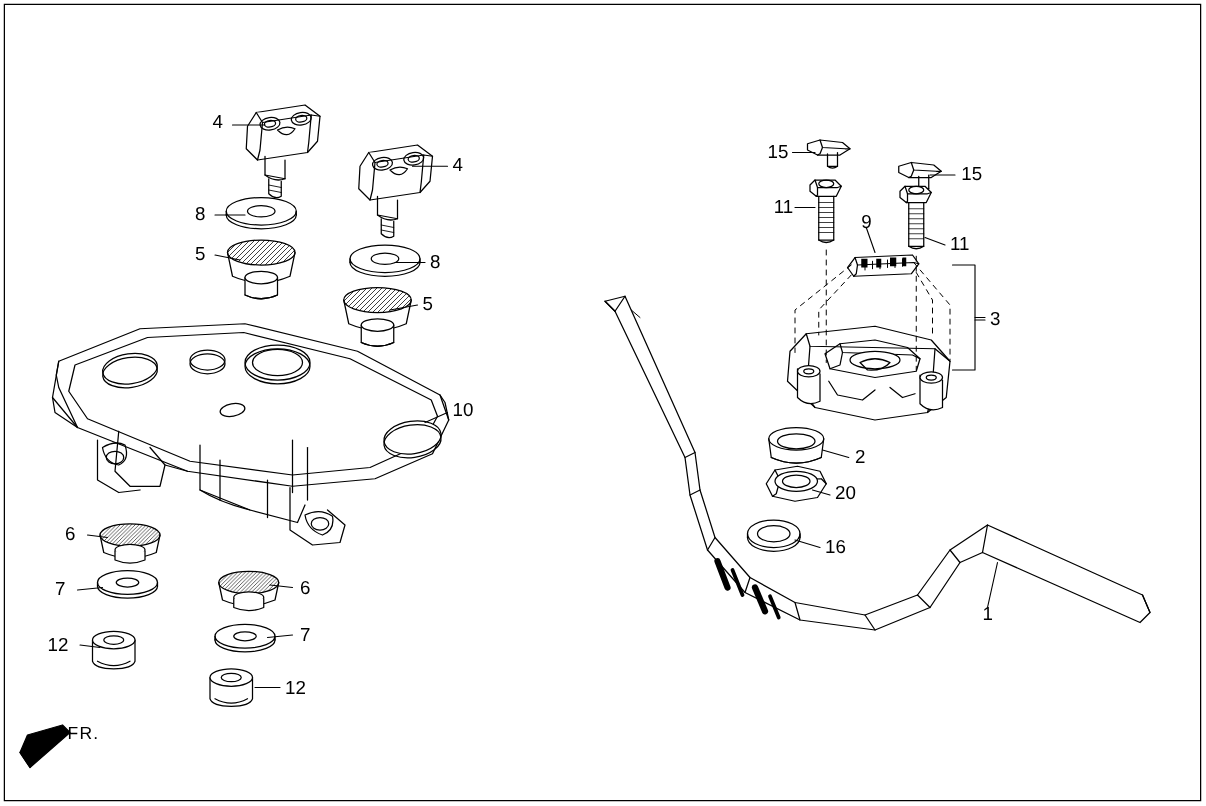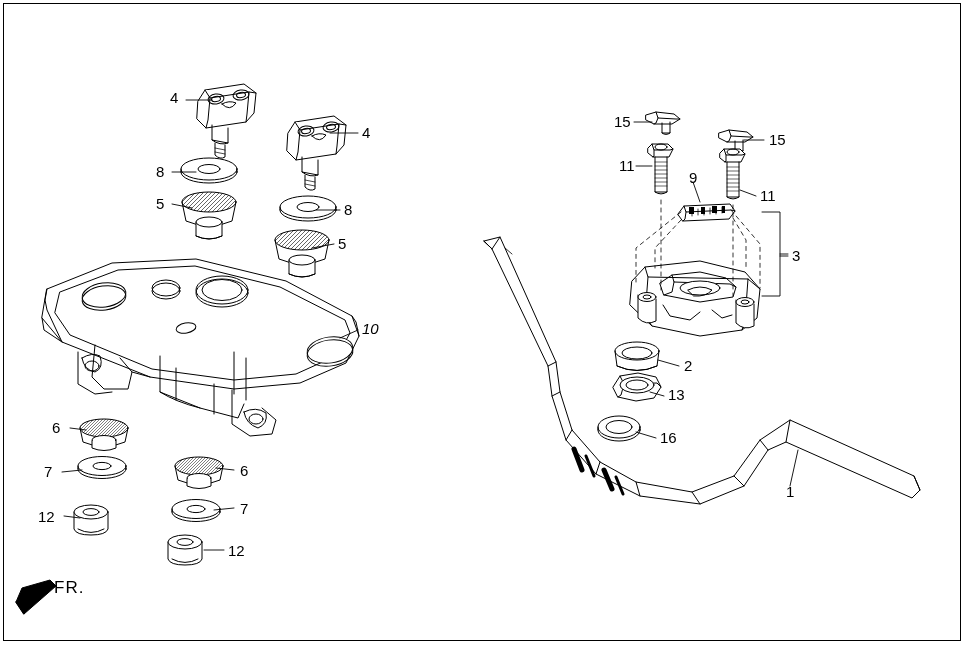--- a/index.html
+++ b/index.html
@@ -37,21 +37,21 @@
     position: absolute;
     font-family: "Liberation Sans", sans-serif;
     font-size: 15px;
     color: #000000;
     line-height: 1;
     white-space: nowrap;
   }
   .fr-label {
     position: absolute;
     font-family: "Liberation Sans", sans-serif;
-    font-size: 17px;
+    font-size: 14px;
     letter-spacing: 1px;
     color: #000000;
     white-space: nowrap;
   }
 </style>
 </head>
 <body>
 
 <div id="page">
 
@@ -372,33 +372,33 @@
 
     </g>
   </svg>
 
   <div class="callout" style="left:170px; top:90px;">4</div>
   <div class="callout" style="left:362px; top:125px;">4</div>
   <div class="callout" style="left:156px; top:164px;">8</div>
   <div class="callout" style="left:156px; top:196px;">5</div>
   <div class="callout" style="left:344px; top:202px;">8</div>
   <div class="callout" style="left:338px; top:236px;">5</div>
-  <div class="callout" style="left:362px; top:321px;font-style:italic;">10</div>
+  <div class="callout" style="left:362px; top:321px;">10</div>
   <div class="callout" style="left:52px; top:420px;">6</div>
   <div class="callout" style="left:44px; top:464px;">7</div>
   <div class="callout" style="left:240px; top:463px;">6</div>
   <div class="callout" style="left:38px; top:509px;">12</div>
   <div class="callout" style="left:240px; top:501px;">7</div>
   <div class="callout" style="left:228px; top:543px;">12</div>
   <div class="callout" style="left:614px; top:114px;">15</div>
   <div class="callout" style="left:769px; top:132px;">15</div>
   <div class="callout" style="left:619px; top:158px;">11</div>
   <div class="callout" style="left:689px; top:170px;">9</div>
   <div class="callout" style="left:760px; top:188px;">11</div>
   <div class="callout" style="left:792px; top:248px;">3</div>
   <div class="callout" style="left:684px; top:358px;">2</div>
-  <div class="callout" style="left:668px; top:387px;">13</div>
+  <div class="callout" style="left:668px; top:387px;">20</div>
   <div class="callout" style="left:660px; top:430px;">16</div>
   <div class="callout" style="left:786px; top:484px;">1</div>
 
   <div class="fr-label" style="left:54px; top:578px;">FR.</div>
 
 </div>
 
 </body></html>

